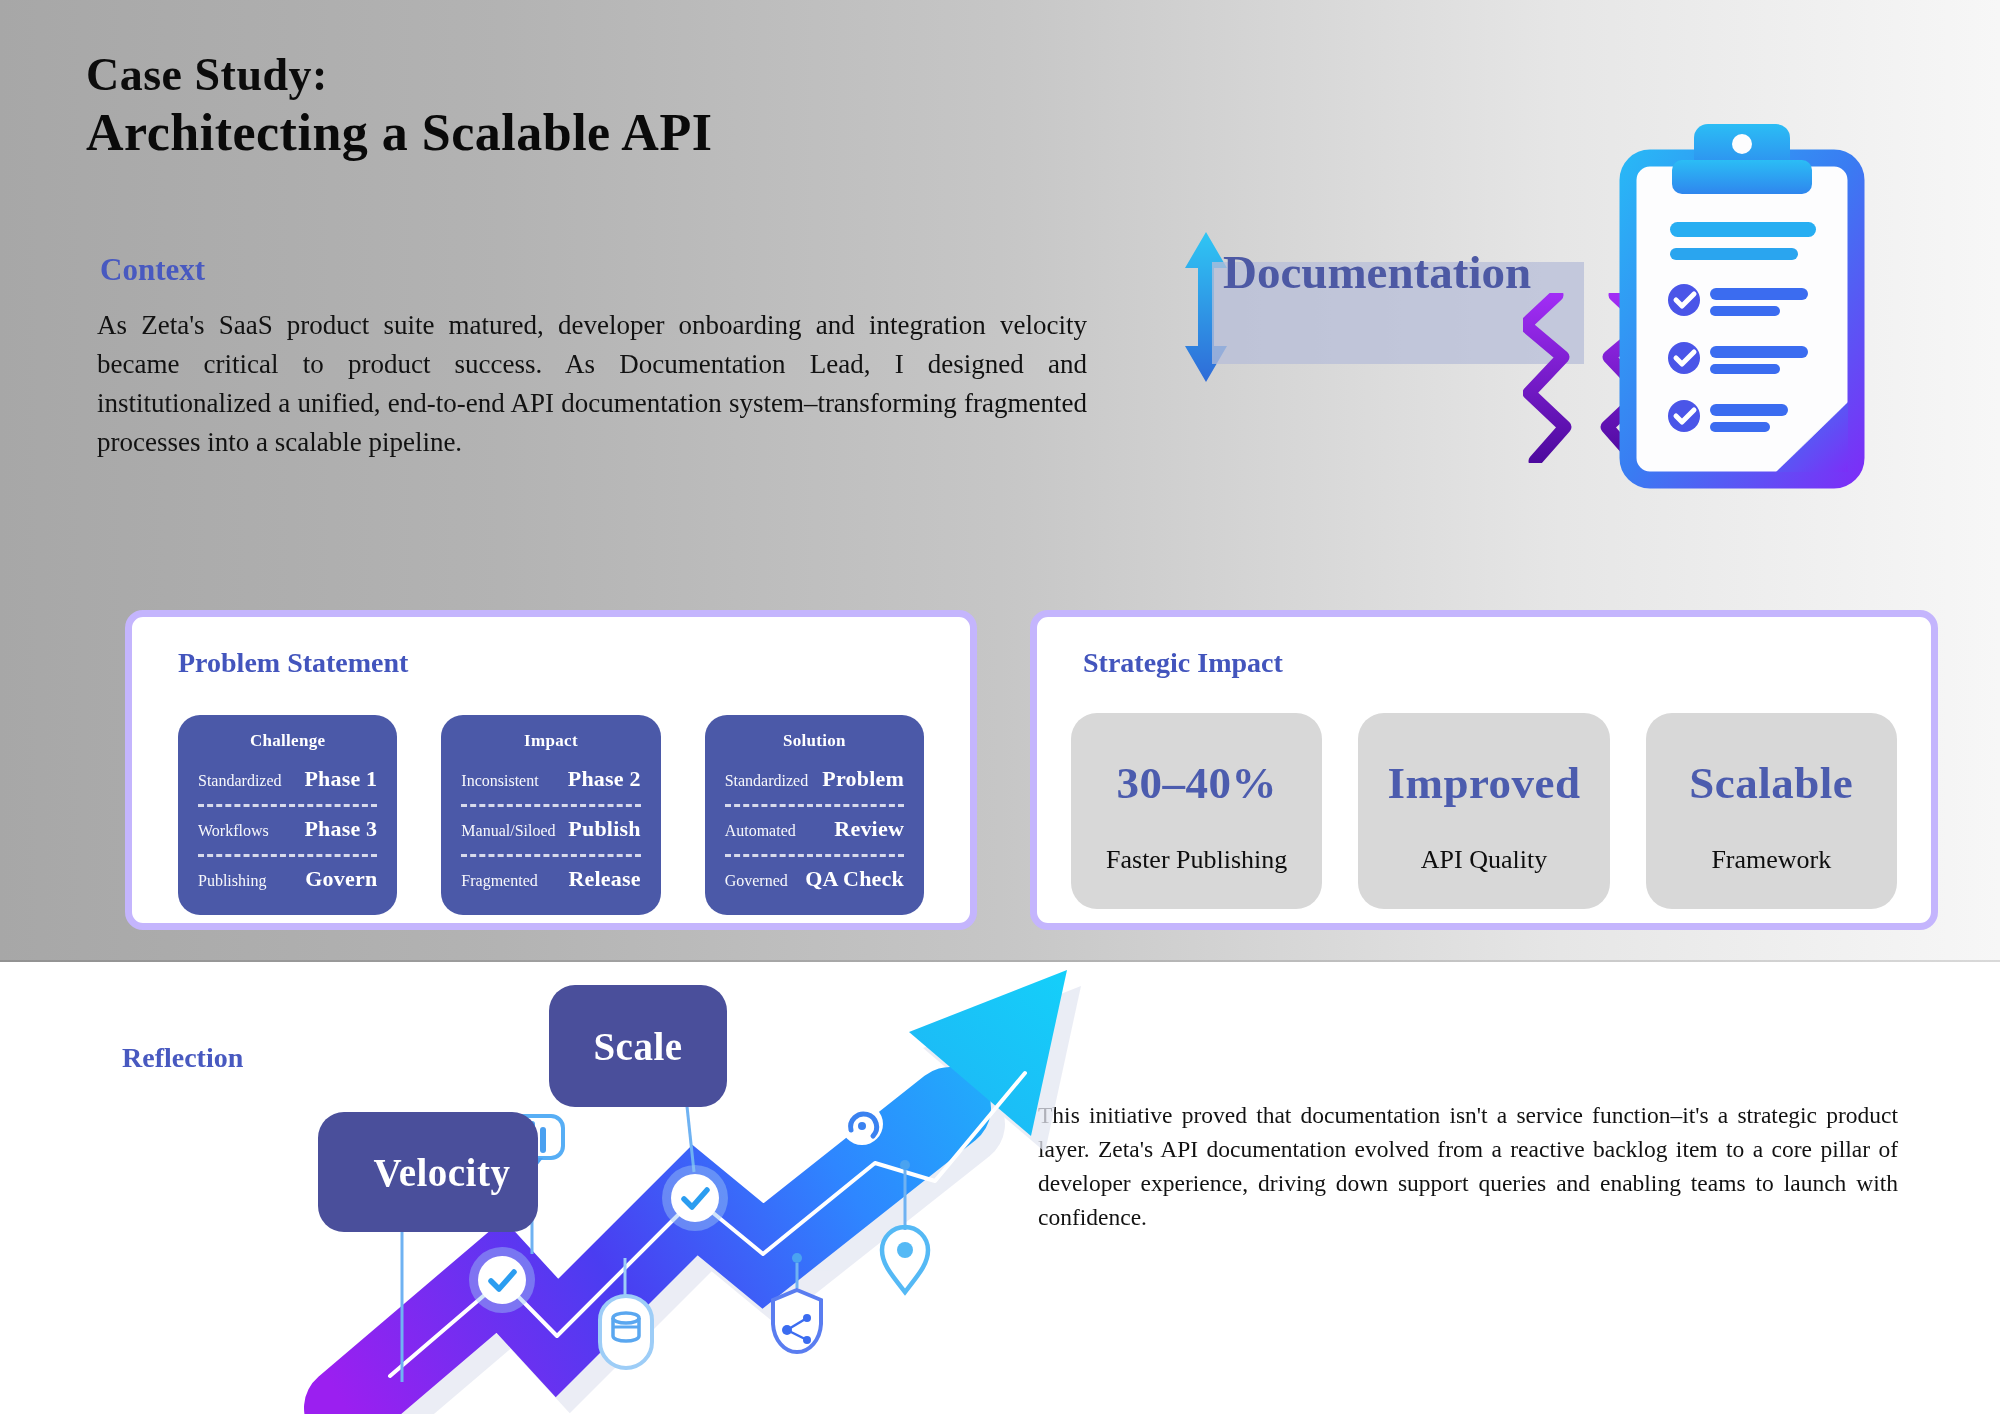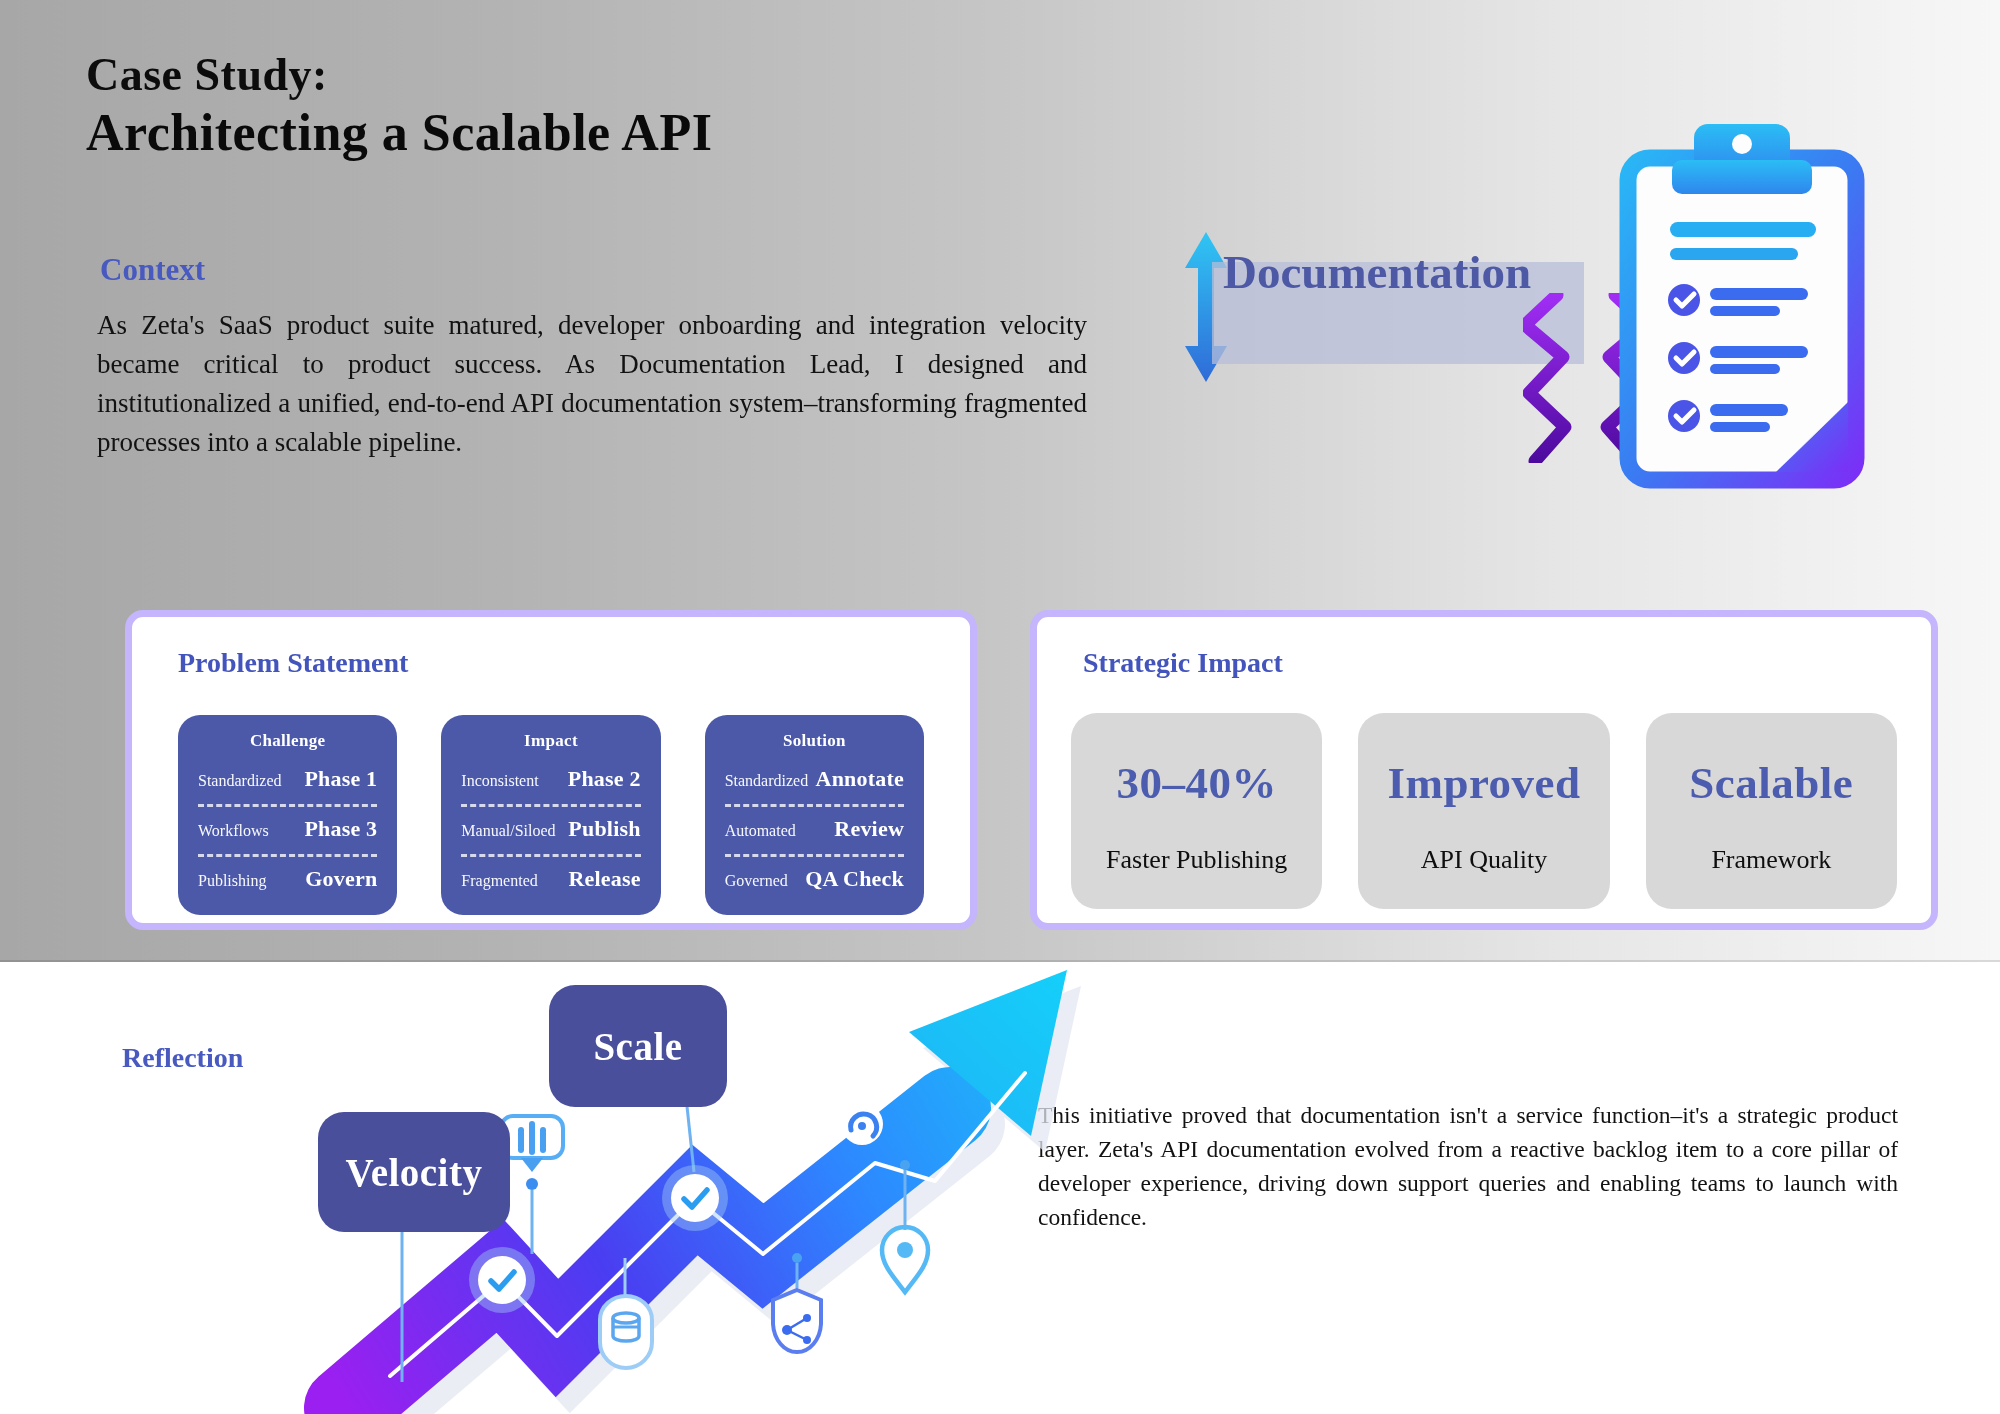--- a/index.html
+++ b/index.html
@@ -66,21 +66,21 @@
   .growth{position:absolute;left:295px;top:958px;}
   .bubble{
     position:absolute;background:#4a4f9b;border-radius:26px;color:#fff;
     display:flex;align-items:center;justify-content:center;
     font-size:39px;font-weight:800;letter-spacing:.5px;
   }
   .bubble::after{
     content:"";position:absolute;left:22px;bottom:-20px;width:46px;height:44px;background:#4a4f9b;
     border-radius:6px 6px 10px 30px;transform:rotate(16deg) skewX(-12deg);z-index:-1;
   }
-  .bubble-velocity{left:318px;top:1112px;width:192px;height:120px;}
+  .bubble-velocity{left:318px;top:1112px;width:192px;height:120px;padding-left:28px;}
   .bubble-scale{left:549px;top:985px;width:178px;height:122px;}
 </style>
 </head>
 <body>
 
 <div class="page">
 
   <div class="gray-band"></div>
 
   <div class="title-block">
@@ -192,21 +192,21 @@
         <div class="p-row">
           <span class="p-label">Fragmented</span>
           <span class="p-value">Release</span>
         </div>
       </div>
 
       <div class="p-card">
         <div class="p-card-title">Solution</div>
         <div class="p-row">
           <span class="p-label">Standardized</span>
-          <span class="p-value">Annotate</span>
+          <span class="p-value">Problem</span>
         </div>
         <div class="p-divider"></div>
         <div class="p-row">
           <span class="p-label">Automated</span>
           <span class="p-value">Review</span>
         </div>
         <div class="p-divider"></div>
         <div class="p-row">
           <span class="p-label">Governed</span>
           <span class="p-value">QA Check</span>

